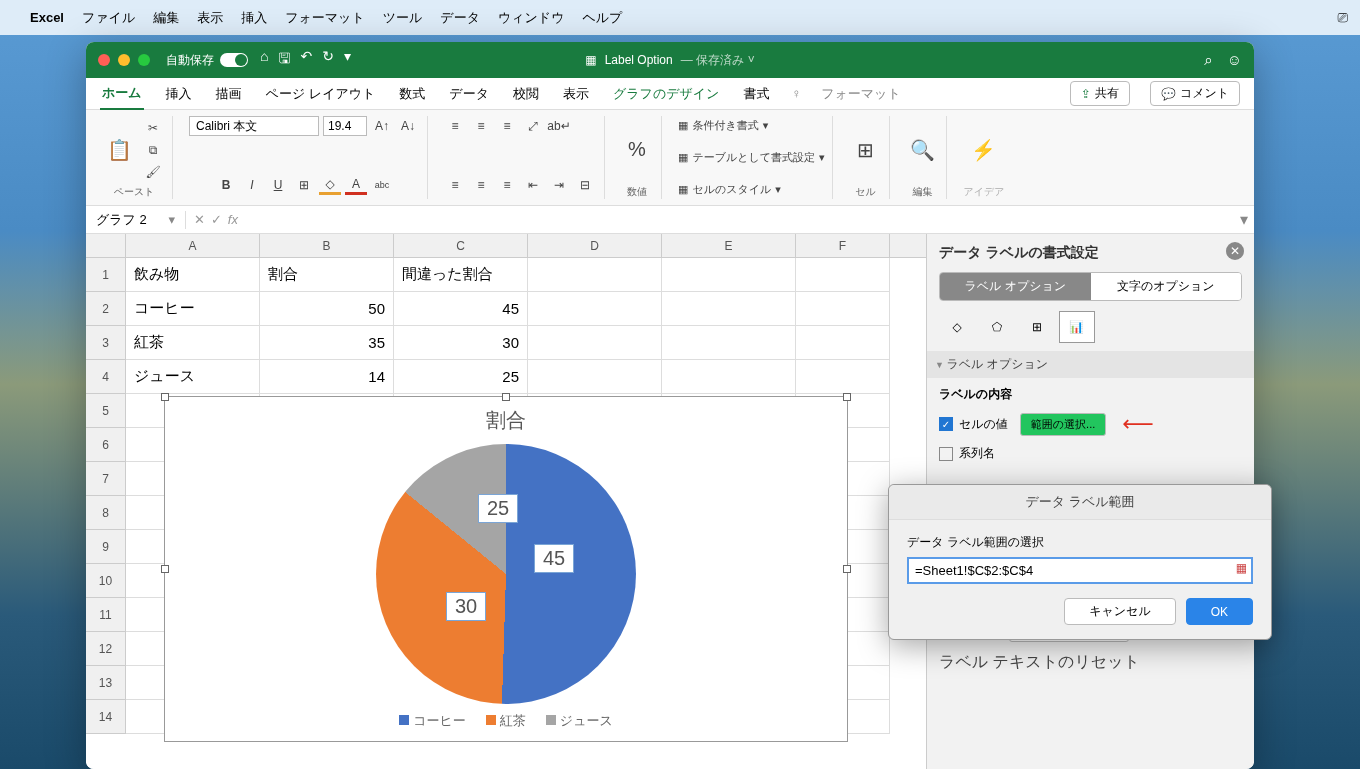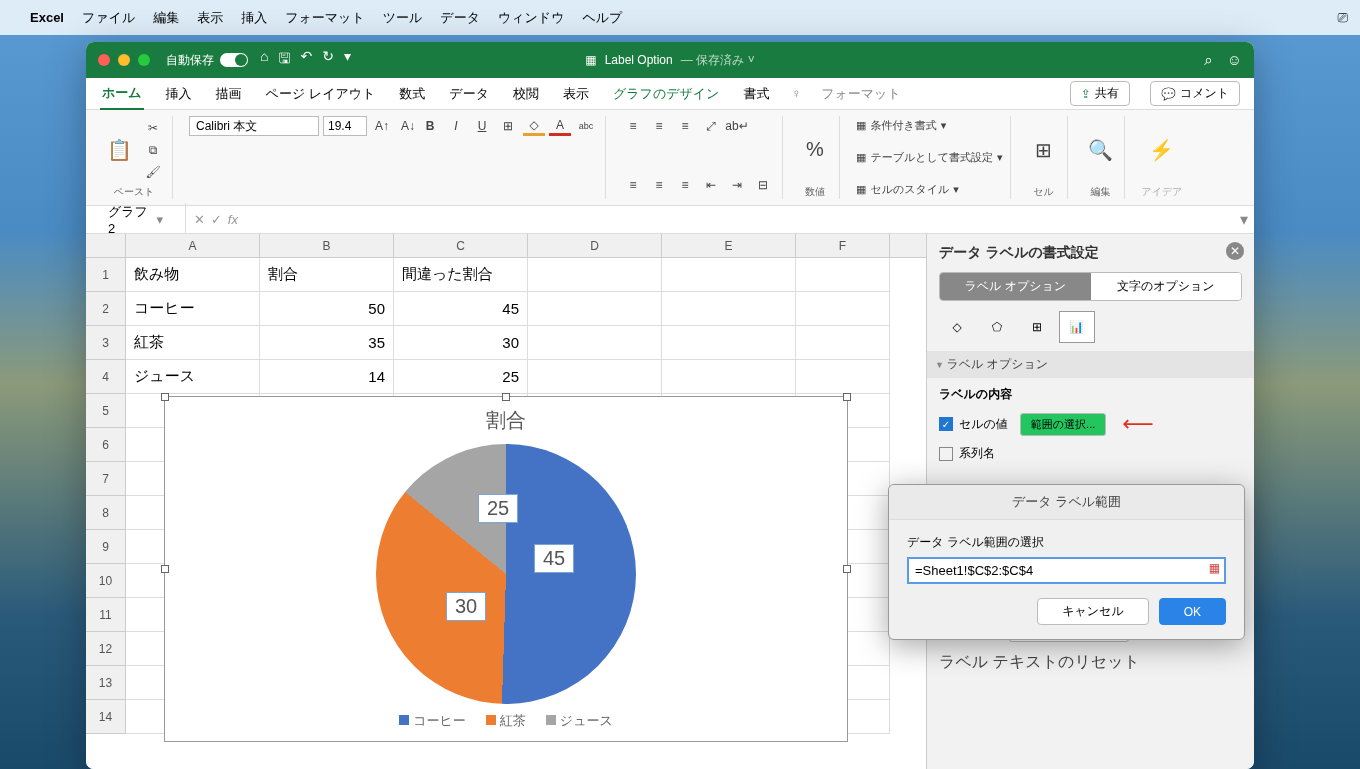--- a/index.html
+++ b/index.html
@@ -44,21 +44,21 @@
 .rgroup .label { font-size: 10px; color: #666; margin-top: 2px; }
 .big-icon { width: 32px; height: 32px; display: flex; align-items: center; justify-content: center; font-size: 20px; }
 .font-select { border: 1px solid #bbb; background: #fff; padding: 2px 6px; font-size: 12px; width: 130px; }
 .size-select { border: 1px solid #bbb; background: #fff; padding: 2px 4px; font-size: 12px; width: 44px; }
 .mini-btn { width: 22px; height: 20px; display: inline-flex; align-items: center; justify-content: center; font-size: 12px; color: #444; }
 .font-row { display: flex; gap: 4px; align-items: center; margin-bottom: 4px; }
 .style-link { font-size: 11px; color: #444; padding: 2px 0; display: flex; align-items: center; gap: 4px; }
 
 
 .fbar-row { height: 28px; display: flex; align-items: center; border-bottom: 1px solid #ddd; background: #fff; }
-.namebox { width: 100px; border-right: 1px solid #ddd; padding: 0 22px; font-size: 13px; display: flex; align-items: center; }
+.namebox { width: 100px; border-right: 1px solid #ddd; padding: 0 10px; font-size: 13px; display: flex; align-items: center; }
 .fbar-btns { display: flex; gap: 6px; padding: 0 8px; color: #999; font-size: 13px; align-items: center; }
 .fbar-input { flex: 1; padding: 0 8px; font-size: 13px; }
 .fbar-expand { width: 20px; text-align: center; color: #888; }
 
 
 .main-area { display: flex; height: calc(100% - 36px - 32px - 96px - 28px); }
 
 
 .grid-pane { flex: 1; overflow: hidden; background: #fff; position: relative; }
 .col-headers { display: flex; height: 24px; background: #f0f0f0; border-bottom: 1px solid #ccc; }
@@ -102,21 +102,21 @@
 .chk-row { display: flex; align-items: center; gap: 6px; margin-bottom: 8px; font-size: 12px; }
 .chk { width: 14px; height: 14px; border: 1px solid #888; display: inline-flex; align-items: center; justify-content: center; font-size: 10px; }
 .chk.checked { background: #2176d2; border-color: #2176d2; color: #fff; }
 .range-btn { background: #22c55e; border: 1px solid #bbb; border-radius: 3px; padding: 3px 10px; font-size: 11px; margin-left: 6px; }
 .red-arrow { color: #e03020; font-size: 22px; margin-left: 10px; }
 .sep-row { display: flex; align-items: center; gap: 10px; margin-top: 10px; }
 .sep-select { border: 1px solid #bbb; background: #fff; padding: 3px 8px; font-size: 12px; width: 120px; border-radius: 3px; }
 .reset-link { margin-top: 10px; color: #444; font-size: 16px; }
 
 
-.dlg { position: absolute; top: 484px; left: 888px; width: 357px; background: #f0f0f0; border: 1px solid #999; border-radius: 6px; box-shadow: 0 6px 30px rgba(0,0,0,0.35); padding: 0; z-index: 100; }
+.dlg { position: absolute; top: 484px; left: 888px; width: 384px; background: #f0f0f0; border: 1px solid #999; border-radius: 6px; box-shadow: 0 6px 30px rgba(0,0,0,0.35); padding: 0; z-index: 100; }
 .dlg-title { text-align: center; padding: 8px; font-size: 13px; color: #444; border-bottom: 1px solid #ddd; background: #eaeaea; border-radius: 6px 6px 0 0; }
 .dlg-body { padding: 14px 18px; }
 .dlg-body .label { font-size: 12px; margin-bottom: 6px; }
 .dlg-input-wrap { position: relative; }
 .dlg-input { width: 100%; border: 2px solid #5a9be8; padding: 4px 28px 4px 6px; font-size: 13px; background: #fff; }
 .dlg-input-icon { position: absolute; right: 6px; top: 4px; font-size: 12px; color: #c44; }
 .dlg-btns { display: flex; justify-content: flex-end; gap: 10px; margin-top: 14px; }
 .dlg-btn { padding: 4px 24px; border-radius: 4px; font-size: 12px; border: 1px solid #bbb; background: #fff; }
 .dlg-btn.primary { background: #2a84e8; color: #fff; border-color: #2a84e8; }
 </style>
@@ -197,21 +197,21 @@
       <div class="icons">
         <div class="big-icon">📋</div>
         <div style="display:flex;flex-direction:column;gap:2px">
           <span class="mini-btn">✂</span>
           <span class="mini-btn">⧉</span>
           <span class="mini-btn">🖌</span>
         </div>
       </div>
       <div class="label">ペースト</div>
     </div>
-    <div class="rgroup" style="flex-direction:row;align-items:flex-start">
+    <div class="rgroup" style="flex-direction:column;align-items:center">
       <div class="font-row">
         <input class="font-select" value="Calibri 本文" style="">
         <input class="size-select" value="19.4" style="">
         <span class="mini-btn">A↑</span>
         <span class="mini-btn">A↓</span>
       </div>
       <div class="font-row">
         <span class="mini-btn" style="font-weight:bold">B</span>
         <span class="mini-btn" style="font-style:italic">I</span>
         <span class="mini-btn" style="text-decoration:underline">U</span>

